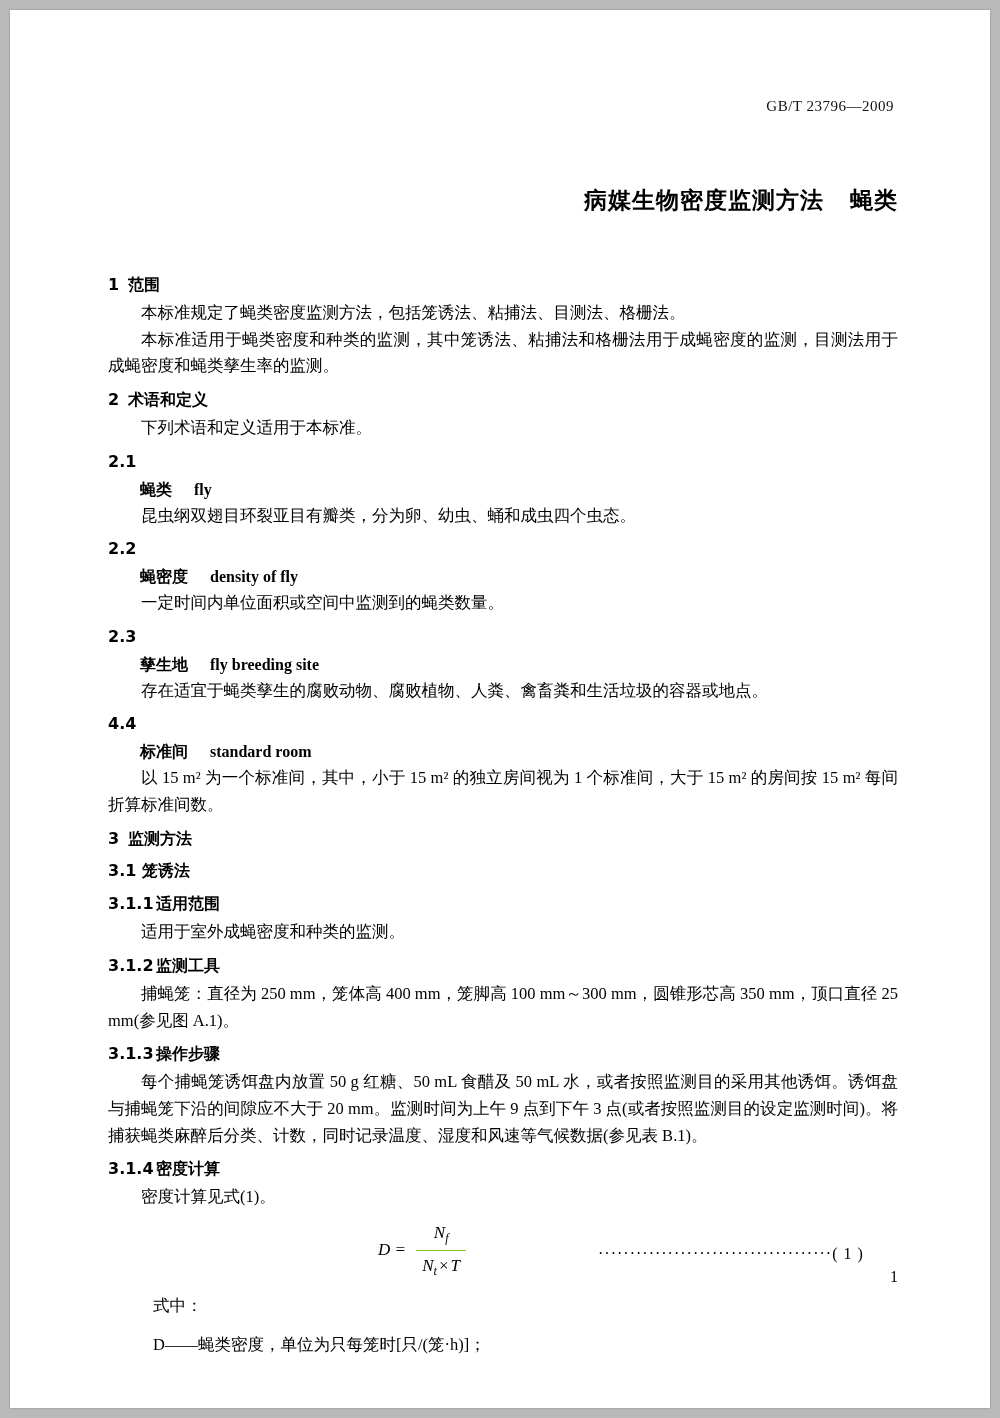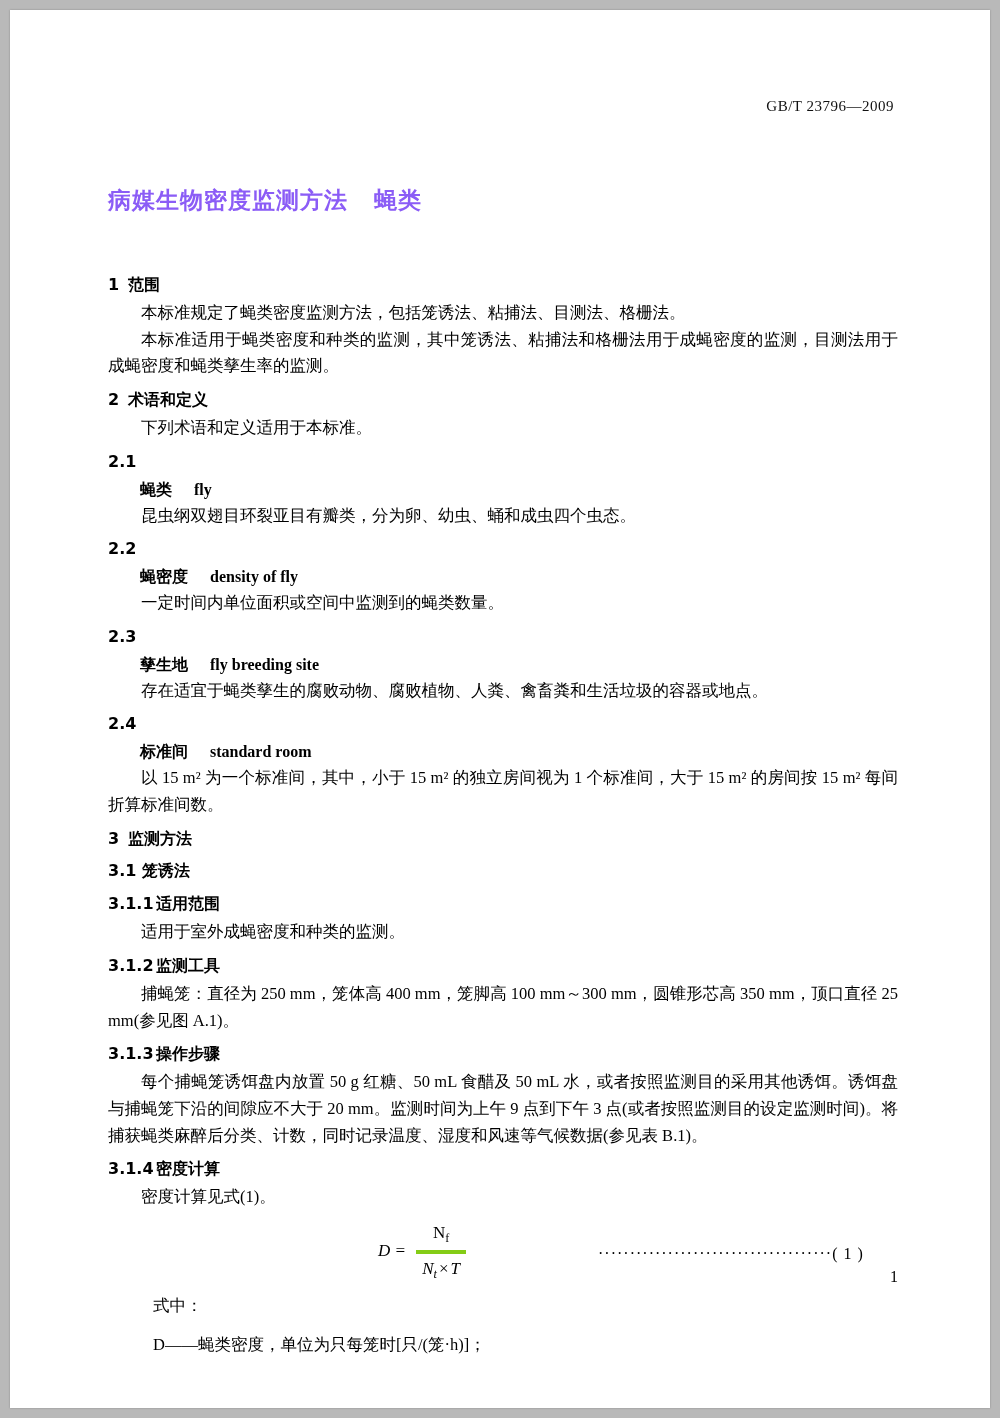--- a/index.html
+++ b/index.html
@@ -55,26 +55,26 @@
     font-family: "Liberation Serif", serif;
     font-size: 15px;
     letter-spacing: 0.5px;
     color: #111;
   }
   .doc-title {
     position: absolute;
     top: 175px;
     left: 0;
     width: 790px;
-    text-align: left;
+    text-align: right;
     font-family: "DejaVu Sans", "Liberation Sans", sans-serif;
     font-weight: bold;
     font-size: 23px;
     letter-spacing: 1px;
-    color: #8b5cf6;
+    color: #000000;
   }
   .doc-title .gap {
     display: inline-block;
     width: 26px;
   }
   .body-text {
     position: absolute;
     top: 255px;
     left: 0;
     width: 790px;
@@ -129,21 +129,22 @@
   }
   .frac {
     display: inline-block;
     vertical-align: middle;
     text-align: center;
     margin-left: 6px;
   }
   .frac .top {
     display: block;
     padding: 0 6px 1px 6px;
-    border-bottom: 4px solid #84cc16;
+    border-bottom: 1px solid #84cc16;
+    font-style: italic;
   }
   .frac .bot {
     display: block;
     padding: 1px 6px 0 6px;
     font-style: italic;
   }
   .ital { font-style: italic; }
   sub { font-size: 0.72em; }
   .dots {
     position: absolute;
@@ -199,21 +200,21 @@
         <span>蝇密度</span><span class="en">density of fly</span>
       </p>
       <p class="para">一定时间内单位面积或空间中监测到的蝇类数量。</p>
 
       <div class="sec-h">2.3</div>
       <p class="term">
         <span>孳生地</span><span class="en">fly breeding site</span>
       </p>
       <p class="para">存在适宜于蝇类孳生的腐败动物、腐败植物、人粪、禽畜粪和生活垃圾的容器或地点。</p>
 
-      <div class="sec-h">2.4</div>
+      <div class="sec-h">4.4</div>
       <p class="term">
         <span>标准间</span><span class="en">standard room</span>
       </p>
       <p class="para">以 15 m² 为一个标准间，其中，小于 15 m² 的独立房间视为 1 个标准间，大于 15 m² 的房间按 15 m² 每间折算标准间数。</p>
 
       <div class="sec-h">
         <span class="num">3</span><span>监测方法</span>
       </div>
 
       <div class="sec-h">

